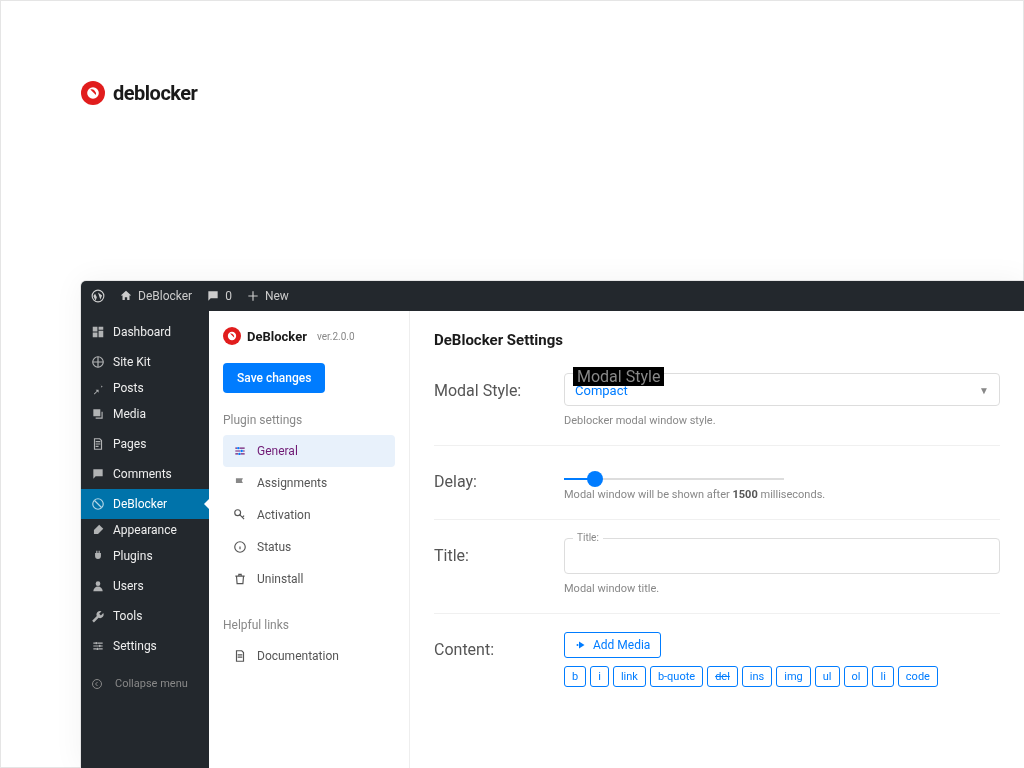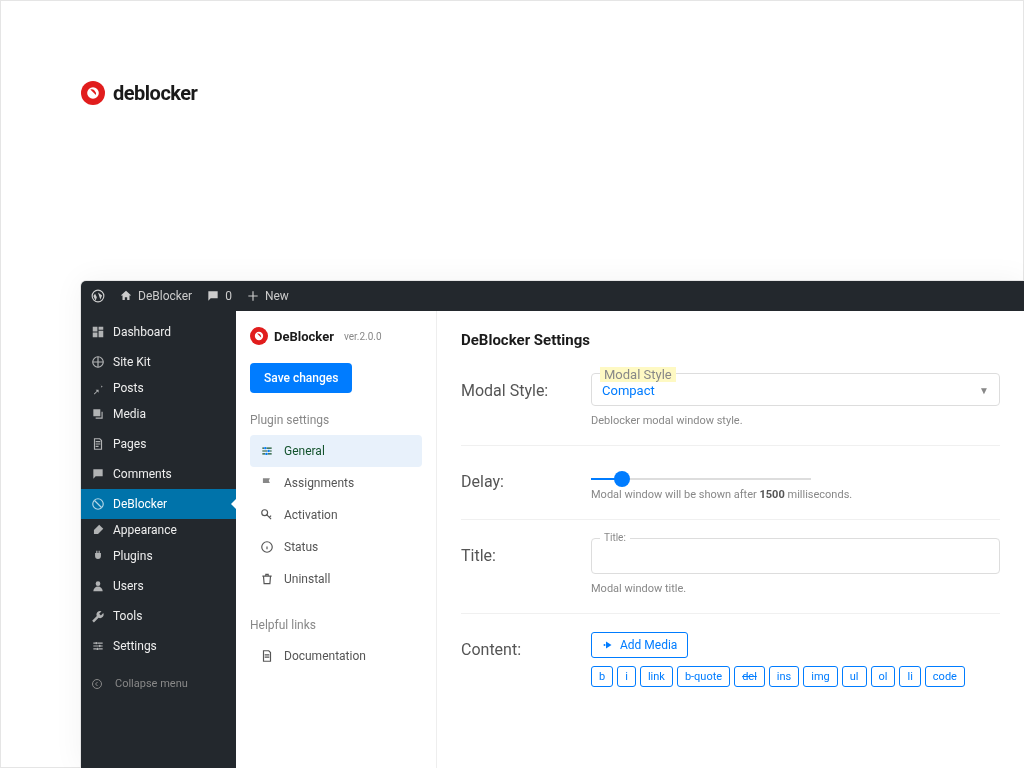--- a/index.html
+++ b/index.html
@@ -12,51 +12,51 @@
 .hero { font-size: 44px; font-weight: 700; color: #1a1a1a; line-height: 1.15; margin-bottom: 50px; letter-spacing: -1px; }
 
 .wp-frame { position: absolute; left: 80px; right: 0; bottom: 0; top: 280px; border: 1px solid #e5e5e5; border-right: none; border-bottom: none; border-radius: 6px 0 0 0; overflow: hidden; box-shadow: 0 0 30px rgba(0,0,0,0.05); }
 
 .topbar { background: #23282d; color: #ccc; height: 30px; display: flex; align-items: center; padding: 0 10px; font-size: 12px; gap: 14px; }
 .topbar .tb-item { display: flex; align-items: center; gap: 5px; cursor: pointer; }
 .topbar svg { width: 14px; height: 14px; fill: #ccc; }
 
 .wp-body { display: flex; height: calc(100% - 30px); }
 
-.wp-sidebar { background: #23282d; width: 155px; flex-shrink: 0; font-size: 12px; color: #eee; padding-top: 6px; }
+.wp-sidebar { background: #23282d; width: 128px; flex-shrink: 0; font-size: 12px; color: #eee; padding-top: 6px; }
 .wp-sidebar .nav-item { display: flex; align-items: center; gap: 8px; padding: 8px 10px; cursor: pointer; }
 .wp-sidebar .nav-item.spacer { padding-top: 4px; padding-bottom: 4px; }
 .wp-sidebar .nav-item.active { background: #0073aa; color: #fff; position: relative; }
 .wp-sidebar .nav-item.active::after { content: ''; position: absolute; right: -1px; top: 50%; transform: translateY(-50%); border: 6px solid transparent; border-right-color: #fff; }
 .wp-sidebar .nav-item svg { width: 14px; height: 14px; fill: currentColor; opacity: 0.7; }
 .wp-sidebar .collapse { display: flex; align-items: center; gap: 12px; padding: 8px 10px; color: #888; font-size: 11px; cursor: pointer; margin-top: 8px; }
 .wp-sidebar .collapse svg { width: 12px; height: 12px; fill: #888; }
 
 .wp-main { flex: 1; background: #f1f1f1; display: flex; }
 
 .plugin-side { width: 200px; background: #fff; padding: 16px 14px; font-size: 13px; }
 .plugin-title { display: flex; align-items: center; gap: 6px; margin-bottom: 4px; }
 .plugin-title .pt-icon { width: 18px; height: 18px; background: #e11d1d; border-radius: 50%; display: flex; align-items: center; justify-content: center; color: #fff; font-size: 10px; }
 .plugin-title .pt-name { font-weight: 700; color: #1a1a1a; }
 .plugin-title .pt-ver { font-size: 10px; color: #888; margin-left: 4px; }
 .btn-save { background: #007cff; color: #fff; border: none; padding: 8px 14px; border-radius: 4px; font-size: 12px; font-weight: 500; cursor: pointer; margin-top: 14px; margin-bottom: 20px; }
 .ps-heading { color: #888; font-size: 12px; margin-bottom: 8px; }
 .ps-item { display: flex; align-items: center; gap: 10px; padding: 9px 10px; border-radius: 4px; cursor: pointer; color: #555; font-size: 12px; }
 .ps-item svg { width: 14px; height: 14px; fill: #888; }
-.ps-item.active { background: #e8f1fb; color: #14532d; }
+.ps-item.active { background: #e8f1fb; color: #701a75; }
 .ps-item.active svg { fill: #007cff; }
 
 .settings-panel { flex: 1; background: #fff; padding: 20px 24px; border-left: 1px solid #eee; }
 .settings-panel h2 { font-size: 15px; font-weight: 700; color: #1a1a1a; margin-bottom: 24px; }
 .field-row { display: flex; align-items: flex-start; gap: 40px; margin-bottom: 18px; padding-bottom: 18px; border-bottom: 1px solid #f0f0f0; }
 .field-row:last-child { border-bottom: none; }
 .field-label { width: 90px; font-size: 16px; color: #555; padding-top: 8px; }
 .field-control { flex: 1; }
 .select-wrap { border: 1px solid #ddd; border-radius: 4px; padding: 6px 10px; position: relative; }
-.select-wrap .sel-legend { position: absolute; top: -7px; left: 8px; background: #fef9c3; padding: 0 4px; font-size: 13px; color: #888; }
+.select-wrap .sel-legend { position: absolute; top: -7px; left: 8px; background: #000000; padding: 0 4px; font-size: 16px; color: #888; }
 .select-wrap .sel-val { color: #007cff; font-size: 13px; }
 .select-wrap .sel-caret { position: absolute; right: 10px; top: 50%; transform: translateY(-50%); color: #888; font-size: 10px; }
 .field-help { font-size: 11px; color: #888; margin-top: 8px; }
 .field-help b { color: #555; }
 .slider-track { height: 2px; background: #ddd; position: relative; margin: 14px 0 4px 0; width: 220px; }
 .slider-fill { position: absolute; left: 0; height: 2px; background: #007cff; width: 14%; }
 .slider-thumb { position: absolute; top: 50%; left: 14%; transform: translate(-50%, -50%); width: 16px; height: 16px; background: #007cff; border-radius: 50%; }
 .text-input { border: 1px solid #ddd; border-radius: 4px; padding: 10px; width: 100%; position: relative; min-height: 36px; }
 .text-input .ti-legend { position: absolute; top: -7px; left: 8px; background: #fff; padding: 0 4px; font-size: 10px; color: #888; }
 .add-media { display: inline-flex; align-items: center; gap: 6px; border: 1px solid #007cff; color: #007cff; padding: 5px 10px; border-radius: 3px; font-size: 12px; cursor: pointer; margin-bottom: 8px; }

